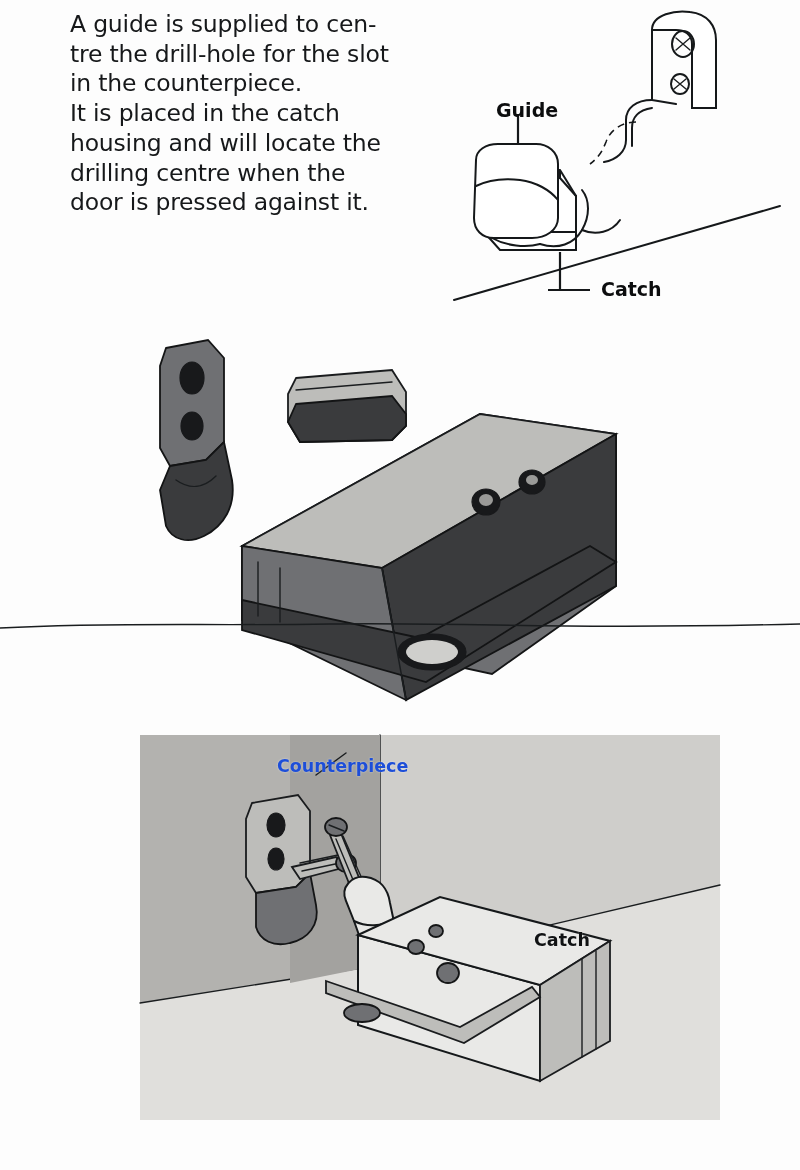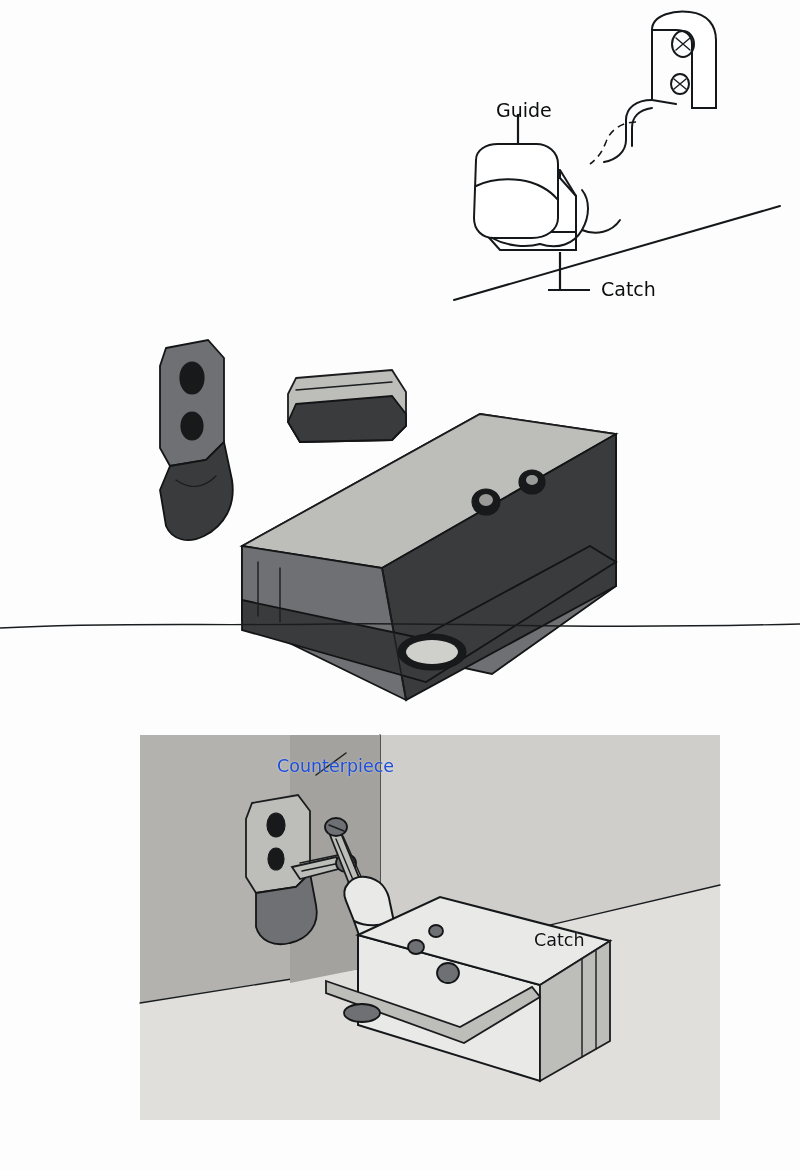--- a/index.html
+++ b/index.html
@@ -32,21 +32,21 @@
     letter-spacing: -0.2px;
     white-space: pre-line;
     font-family: "DejaVu Sans", sans-serif;
     font-weight: 400;
   }
 
   
   .callout-label {
     position: absolute;
     font-size: 19px;
-    font-weight: normal;
+    font-weight: bold;
     color: #0c0d0e;
     font-family: "DejaVu Sans", sans-serif;
     white-space: nowrap;
   }
   #label-guide { left: 496px; top: 99px; }
   #label-catch-top { left: 601px; top: 278px; }
   #label-counterpiece {
     left: 277px; top: 756px;
     font-size: 17.5px;
     color: #1d4ed8;
@@ -82,20 +82,27 @@
   .fill-dk   { fill: #6f7073; stroke: #141516; stroke-width: 1.8; }
   .fill-vdk  { fill: #3a3b3d; stroke: #131415; stroke-width: 1.8; }
   .fill-blk  { fill: #18191b; stroke: #18191b; stroke-width: 1.2; }
   .leader { fill: none; stroke: #15181a; stroke-width: 2.2; }
 </style>
 </head>
 <body>
 
 <div class="page">
 
+  <div id="instruction-text">A guide is supplied to cen-
+tre the drill-hole for the slot
+in the counterpiece.
+It is placed in the catch
+housing and will locate the
+drilling centre when the
+door is pressed against it.</div>
 
   <div class="figure" id="figure-top">
     <svg width="360" height="330" viewBox="0 0 360 330" aria-hidden="true">
 
       <path class="fill-white" d="M212 30 C212 14 236 10 250 12 C268 14 276 26 276 40 L276 108 L252 108 L252 44 C252 34 244 30 236 30 Z"></path>
       <path class="ln" d="M212 30 L212 100 L236 104"></path>
       <ellipse class="ln" cx="243" cy="44" rx="11" ry="13"></ellipse>
       <path class="ln-thin" d="M236 38 L250 50 M250 38 L236 50"></path>
       <ellipse class="ln" cx="240" cy="84" rx="9" ry="10"></ellipse>
       <path class="ln-thin" d="M234 79 L246 89 M246 79 L234 89"></path>

